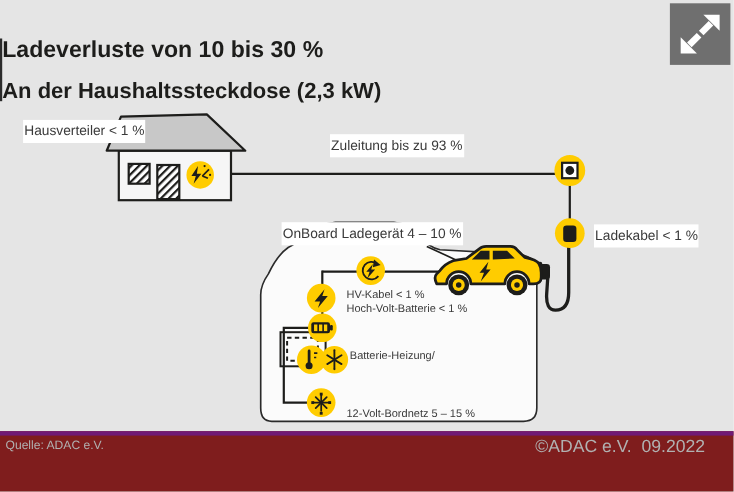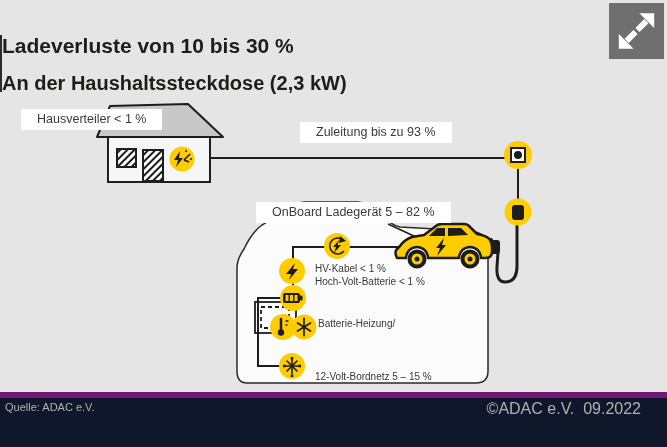--- a/index.html
+++ b/index.html
@@ -4,33 +4,33 @@
 <style>
   html,body{margin:0;padding:0;}
   .stage{position:relative;width:667px;height:447px;background:#e5e5e5;overflow:hidden;
          font-family:"Liberation Sans",sans-serif;}
   .edge-artifact-title{position:absolute;left:0;top:35px;width:2px;height:57px;background:#2b2b2b;}
   .edge-artifact-footer{position:absolute;left:0;top:394px;width:1px;height:18px;background:#c6c6c6;}
   .title{position:absolute;left:2px;top:34px;font-size:21px;font-weight:bold;color:#1d1d1b;white-space:nowrap;}
   .subtitle{position:absolute;left:2px;top:72px;font-size:20px;font-weight:bold;color:#1d1d1b;white-space:nowrap;}
   .diagram-svg{position:absolute;left:0;top:0;}
   .label-box{position:absolute;background:#ffffff;color:#3a3a3a;font-size:12.5px;line-height:17px;
-             padding:2px 16px;white-space:nowrap;}
+             padding:2px 1px;white-space:nowrap;}
   #label-hausverteiler{left:21px;top:109px;}
   #label-zuleitung{left:300px;top:122px;}
   #label-ladekabel{left:540px;top:204px;}
   #label-onboard{left:256px;top:202px;}
   .comp-label{position:absolute;color:#3a3a3a;font-size:10px;white-space:nowrap;}
   #comp-hv{left:315px;top:263px;}
   #comp-batt{left:315px;top:276px;}
   #comp-heiz1{left:318px;top:318px;}
   #comp-heiz2{left:318px;top:339px;}
   #comp-bordnetz{left:315px;top:371px;}
-  .footer-strip{position:absolute;left:0;top:392px;width:667px;height:55px;background:#0f172a;
-                border-top:6px solid #701a75;box-sizing:border-box;}
+  .footer-strip{position:absolute;left:0;top:392px;width:667px;height:55px;background:#7f1d1d;
+                border-top:4px solid #701a75;box-sizing:border-box;}
   .footer-source{position:absolute;left:5px;top:3px;font-size:11px;color:#b1b1b1;}
   .footer-copy{position:absolute;right:26px;top:2px;font-size:16px;color:#b1b1b1;white-space:pre;}
   .expand-btn{position:absolute;left:609px;top:3px;width:55px;height:56px;background:#6f6f6f;
               border:none;padding:0;margin:0;cursor:pointer;display:block;}
 </style>
 </head>
 <body>
 
 <div class="stage">
 
@@ -165,21 +165,22 @@
       </g>
       <rect x="290.7" y="357" width="2.6" height="2.6" fill="#1d1d1b"></rect>
       <rect x="290.7" y="374.4" width="2.6" height="2.6" fill="#1d1d1b"></rect>
       <rect x="283" y="364.7" width="2.6" height="2.6" fill="#1d1d1b"></rect>
       <rect x="298.4" y="364.7" width="2.6" height="2.6" fill="#1d1d1b"></rect>
     </g>
   </svg>
 
   <div class="label-box" id="label-hausverteiler">Hausverteiler &lt; 1 %</div>
   <div class="label-box" id="label-zuleitung">Zuleitung bis zu 93 %</div>
-  <div class="label-box" id="label-onboard">OnBoard Ladegerät 5 – 82 %</div>
+  <div class="label-box" id="label-ladekabel">Ladekabel &lt; 1 %</div>
+  <div class="label-box" id="label-onboard">OnBoard Ladegerät 4 – 10 %</div>
 
   <div class="comp-label" id="comp-hv">HV-Kabel &lt; 1 %</div>
   <div class="comp-label" id="comp-batt">Hoch-Volt-Batterie &lt; 1 %</div>
   <div class="comp-label" id="comp-heiz1">Batterie-Heizung/</div>
   <div class="comp-label" id="comp-bordnetz">12-Volt-Bordnetz 5 – 15 %</div>
 
   <div class="footer-strip">
     <div class="footer-source">Quelle: ADAC e.V.</div>
     <div class="footer-copy">©ADAC e.V.  09.2022</div>
   </div>

